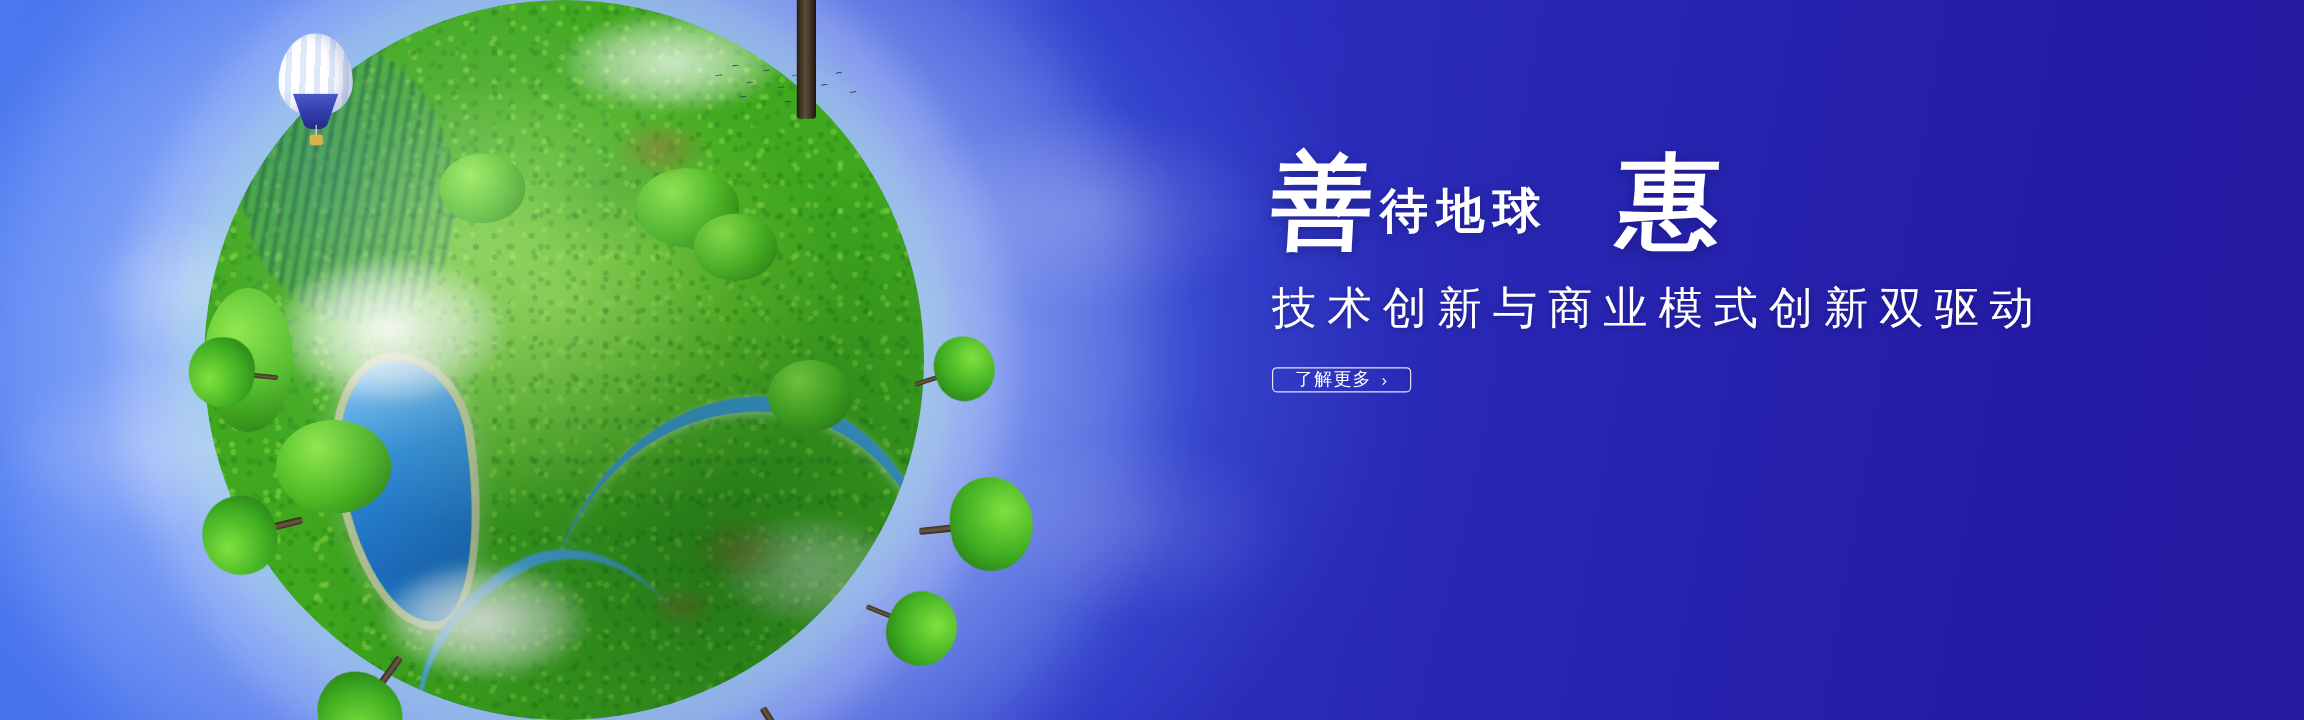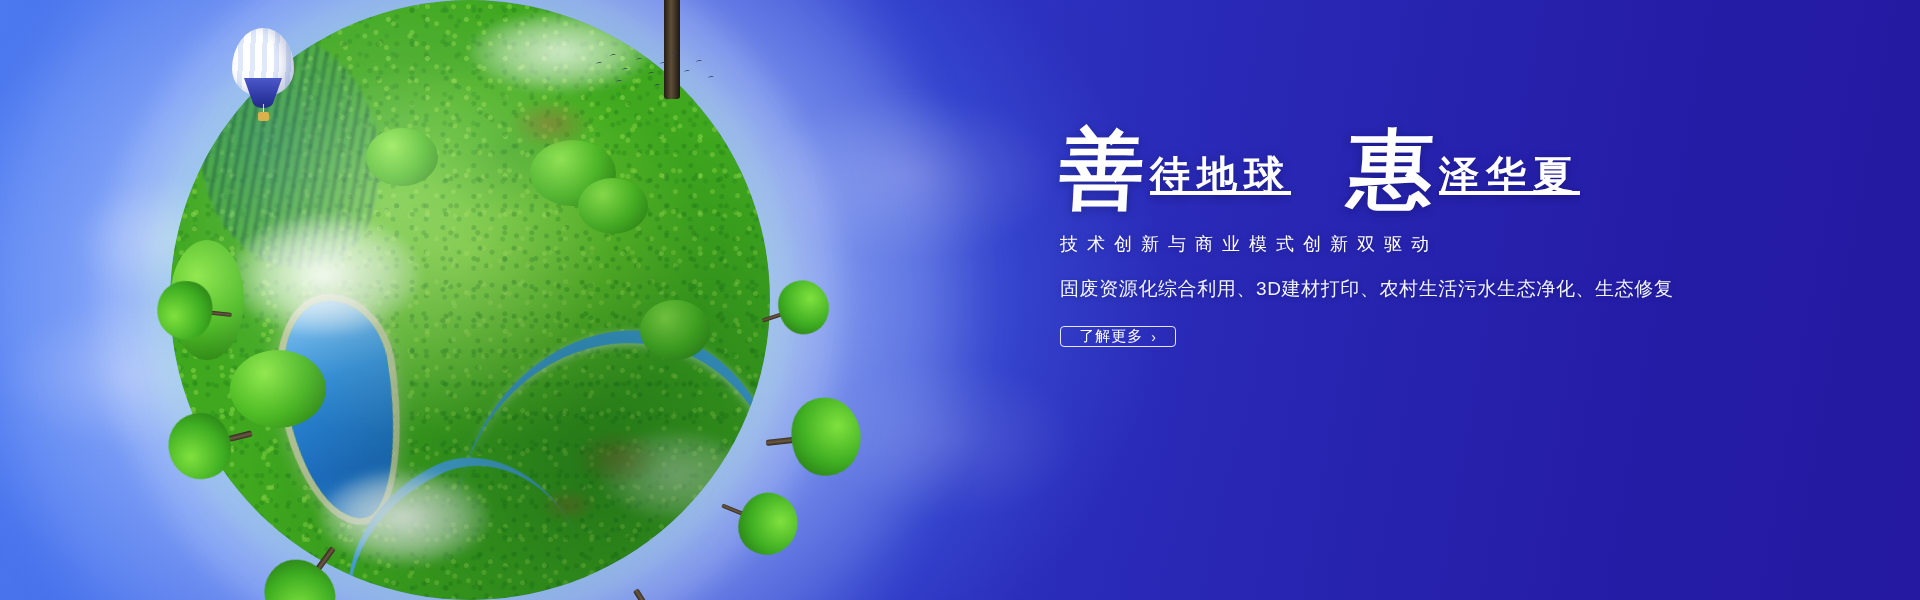--- a/index.html
+++ b/index.html
@@ -249,26 +249,25 @@
     letter-spacing:0;
     transform:skewX(-3deg);
     margin-right:6px;
     display:inline-block;
   }
   .small-chars{
     font-family:"Liberation Serif","DejaVu Serif",serif;
     font-size:40px;font-weight:700;
     letter-spacing:7px;
     padding-bottom:16px;
-    text-decoration:underline;
   }
   .subtitle{
     margin-top:20px;
     color:#fff;
-    font-size:18px;
+    font-size:37px;
     letter-spacing:9px;
     font-weight:400;
     white-space:nowrap;
     text-shadow:0 1px 6px rgba(10,10,60,.35);
   }
   .desc{
     margin-top:20px;
     color:#f1f3ff;
     font-size:19px;
     letter-spacing:.6px;
@@ -400,27 +399,25 @@
 
   <div class="content">
 
     <div class="headline">
       <span class="phrase">
         <span class="big-char">善</span>
         <span class="small-chars">待地球</span>
       </span>
       <span class="phrase">
         <span class="big-char">惠</span>
-        <span class="small-chars">泽华夏</span>
       </span>
     </div>
 
     <div class="subtitle">技术创新与商业模式创新双驱动</div>
 
-    <div class="desc">固废资源化综合利用、3D建材打印、农村生活污水生态净化、生态修复</div>
 
     <a class="cta" href="#">
       <span>了解更多</span>
       <span class="chev">›</span>
     </a>
 
   </div>
 </div>
 
 </body></html>

